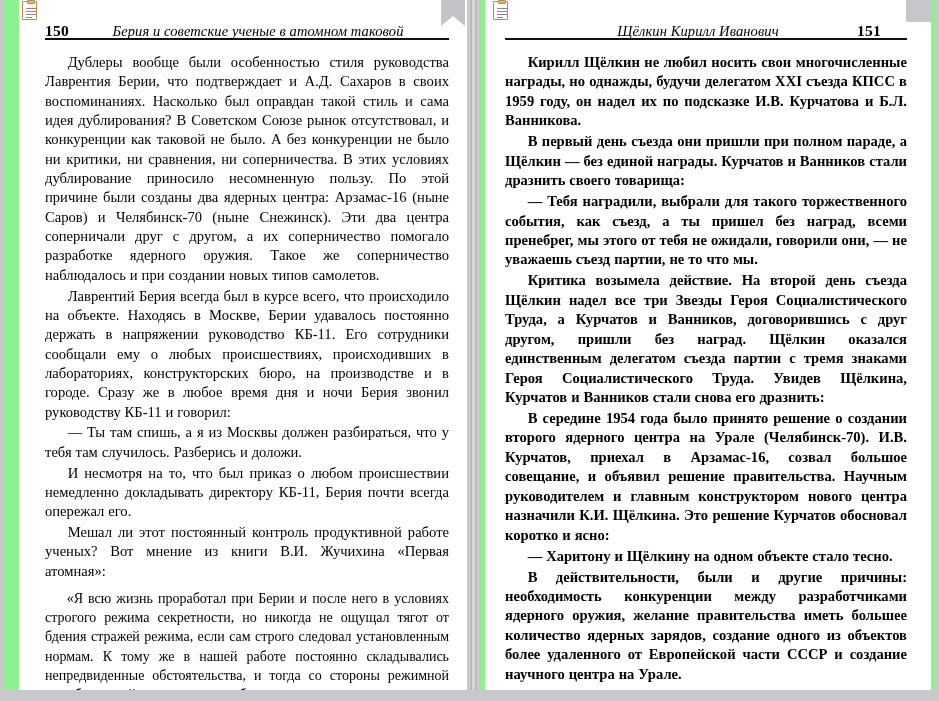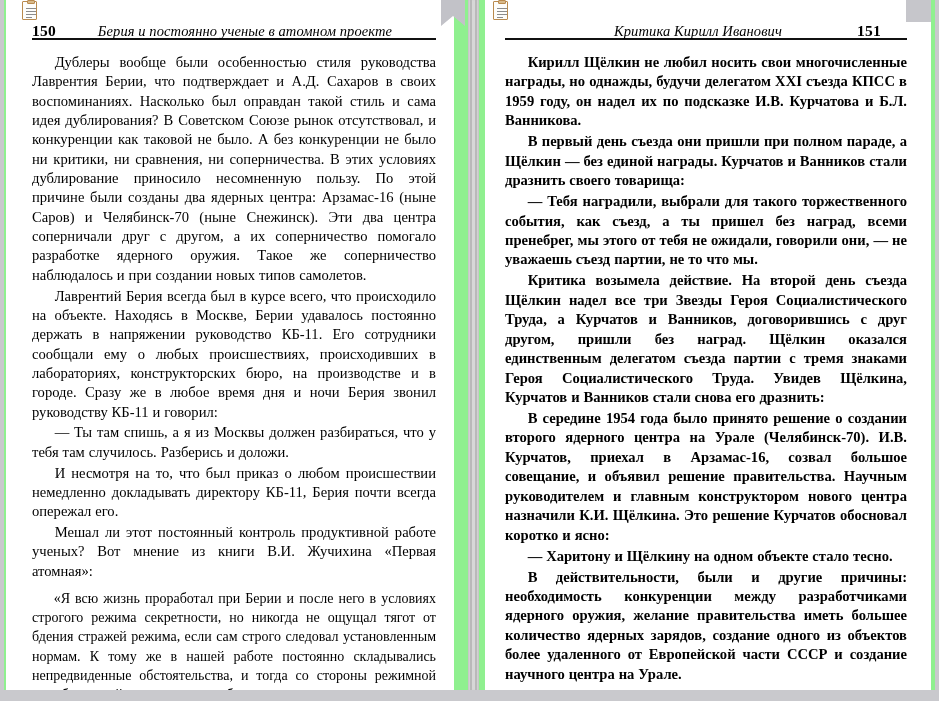--- a/index.html
+++ b/index.html
@@ -36,21 +36,21 @@
   }
 
   
   .page {
     position: absolute;
     top: 0;
     background: #ffffff;
     box-sizing: border-box;
     overflow: hidden;
   }
-  .page-left  { left: 2px;  width: 448px; height: 690px; }
+  .page-left  { left: 15px;  width: 448px; height: 690px; }
   .page-right { left: 481px; width: 446px; height: 690px; }
 
   
   .gutter {
     position: absolute;
     top: 0;
     left: 464px;
     width: 11px;
     height: 690px;
     background: #d7d7d7;
@@ -198,21 +198,21 @@
 <body>
 
 <div id="reader">
   <div class="book">
 
     <div class="page page-left">
       <div class="page-inner">
 
         <div class="runhead rh-left">
           <span class="folio">150</span>
-          <span class="rh-title">Берия и постоянно ученые в атомном проекте</span>
+          <span class="rh-title">Берия и советские ученые в атомном таковой</span>
           <span class="rh-spacer"></span>
         </div>
 
         <p class="para">Дублеры вообще были особенностью стиля руководства Лаврентия Берии, что подтверждает и А.Д. Сахаров в своих воспоминаниях. Насколько был оправдан такой стиль и сама идея дублирования? В Советском Союзе рынок отсутствовал, и конкуренции как таковой не было. А без конкуренции не было ни критики, ни сравнения, ни соперничества. В этих условиях дублирование приносило несомненную пользу. По этой причине были созданы два ядерных центра: Арзамас-16 (ныне Саров) и Челябинск-70 (ныне Снежинск). Эти два центра соперничали друг с другом, а их соперничество помогало разработке ядерного оружия. Такое же соперничество наблюдалось и при создании новых типов самолетов.</p>
         <p class="para">Лаврентий Берия всегда был в курсе всего, что происходило на объекте. Находясь в Москве, Берии удавалось постоянно держать в напряжении руководство КБ-11. Его сотрудники сообщали ему о любых происшествиях, происходивших в лабораториях, конструкторских бюро, на производстве и в городе. Сразу же в любое время дня и ночи Берия звонил руководству КБ-11 и говорил:</p>
         <p class="para dash">— Ты там спишь, а я из Москвы должен разбираться, что у тебя там случилось. Разберись и доложи.</p>
         <p class="para">И несмотря на то, что был приказ о любом происшествии немедленно докладывать директору КБ-11, Берия почти всегда опережал его.</p>
         <p class="para">Мешал ли этот постоянный контроль продуктивной работе ученых? Вот мнение из книги В.И. Жучихина «Первая атомная»:</p>
         <p class="para quote">«Я всю жизнь проработал при Берии и после него в условиях строгого режима секретности, но никогда не ощущал тягот от бдения стражей режима, если сам строго следовал установленным нормам. К тому же в нашей работе постоянно складывались непредвиденные обстоятельства, и тогда со стороны режимной службы всякий раз оказывалась большая помощь».</p>
 
@@ -222,21 +222,21 @@
     <div class="gutter">
       <span class="gutter-line g1"></span>
       <span class="gutter-line g2"></span>
     </div>
 
     <div class="page page-right">
       <div class="page-inner">
 
         <div class="runhead rh-right">
           <span class="rh-spacer"></span>
-          <span class="rh-title">Критика Кирилл Иванович</span>
+          <span class="rh-title">Щёлкин Кирилл Иванович</span>
           <span class="folio">151</span>
         </div>
 
         <p class="para">Кирилл Щёлкин не любил носить свои многочисленные награды, но однажды, будучи делегатом XXI съезда КПСС в 1959 году, он надел их по подсказке И.В. Курчатова и Б.Л. Ванникова.</p>
         <p class="para">В первый день съезда они пришли при полном параде, а Щёлкин — без единой награды. Курчатов и Ванников стали дразнить своего товарища:</p>
         <p class="para dash">— Тебя наградили, выбрали для такого торжественного события, как съезд, а ты пришел без наград, всеми пренебрег, мы этого от тебя не ожидали, говорили они, — не уважаешь съезд партии, не то что мы.</p>
         <p class="para">Критика возымела действие. На второй день съезда Щёлкин надел все три Звезды Героя Социалистического Труда, а Курчатов и Ванников, договорившись с друг другом, пришли без наград. Щёлкин оказался единственным делегатом съезда партии с тремя знаками Героя Социалистического Труда. Увидев Щёлкина, Курчатов и Ванников стали снова его дразнить:</p>
         <p class="para">В середине 1954 года было принято решение о создании второго ядерного центра на Урале (Челябинск-70). И.В. Курчатов, приехал в Арзамас-16, созвал большое совещание, и объявил решение правительства. Научным руководителем и главным конструктором нового центра назначили К.И. Щёлкина. Это решение Курчатов обосновал коротко и ясно:</p>
         <p class="para dash">— Харитону и Щёлкину на одном объекте стало тесно.</p>
         <p class="para">В действительности, были и другие причины: необходимость конкуренции между разработчиками ядерного оружия, желание правительства иметь большее количество ядерных зарядов, создание одного из объектов более удаленного от Европейской части СССР и создание научного центра на Урале.</p>

